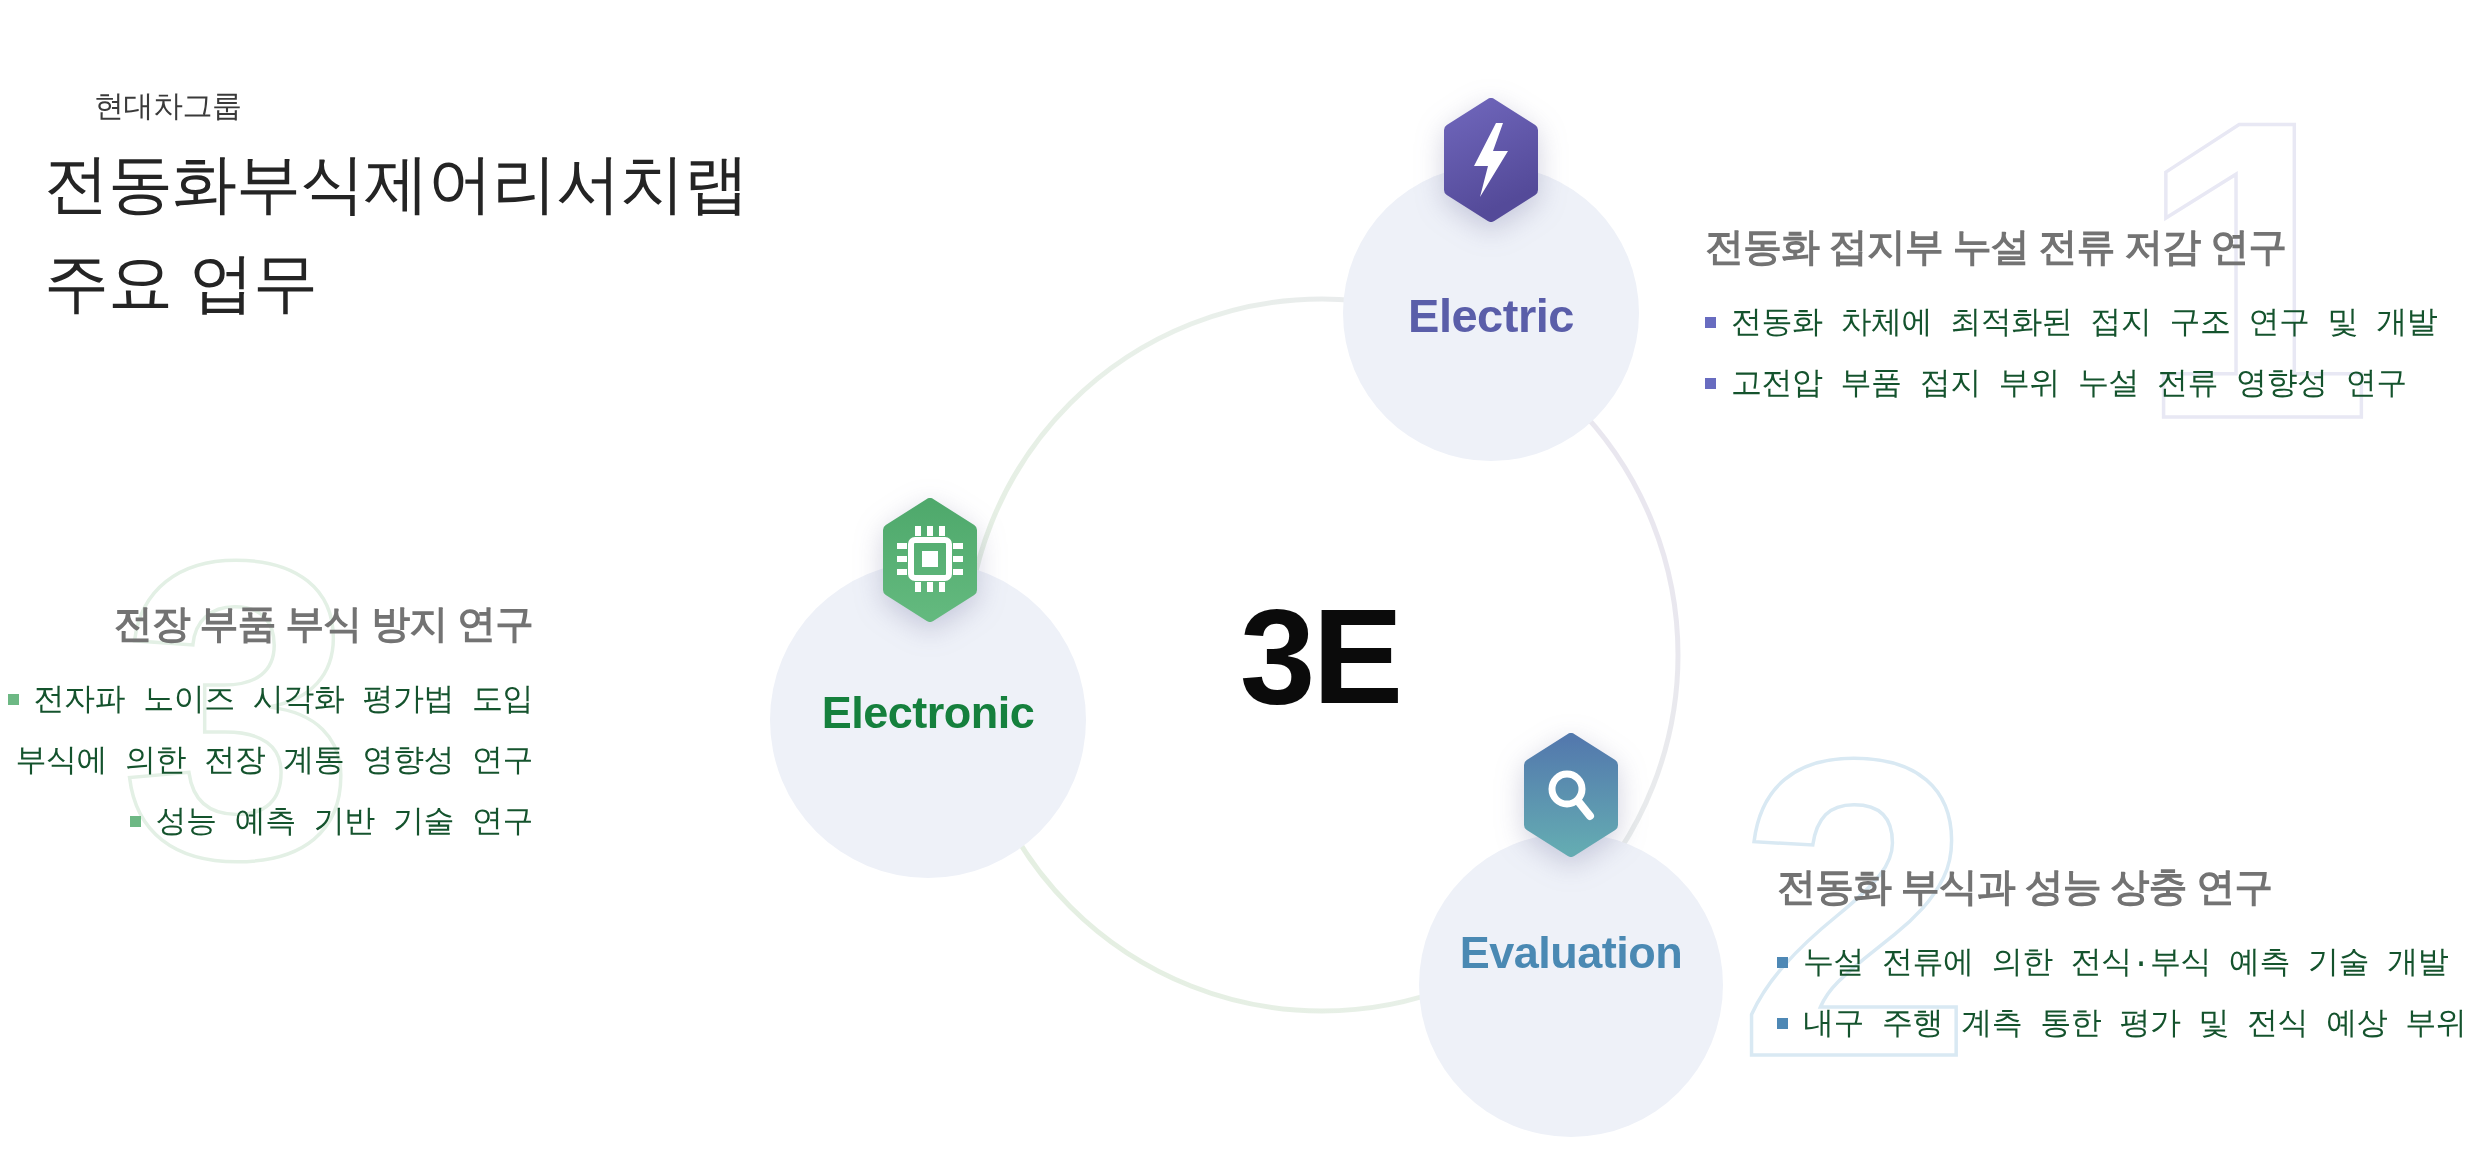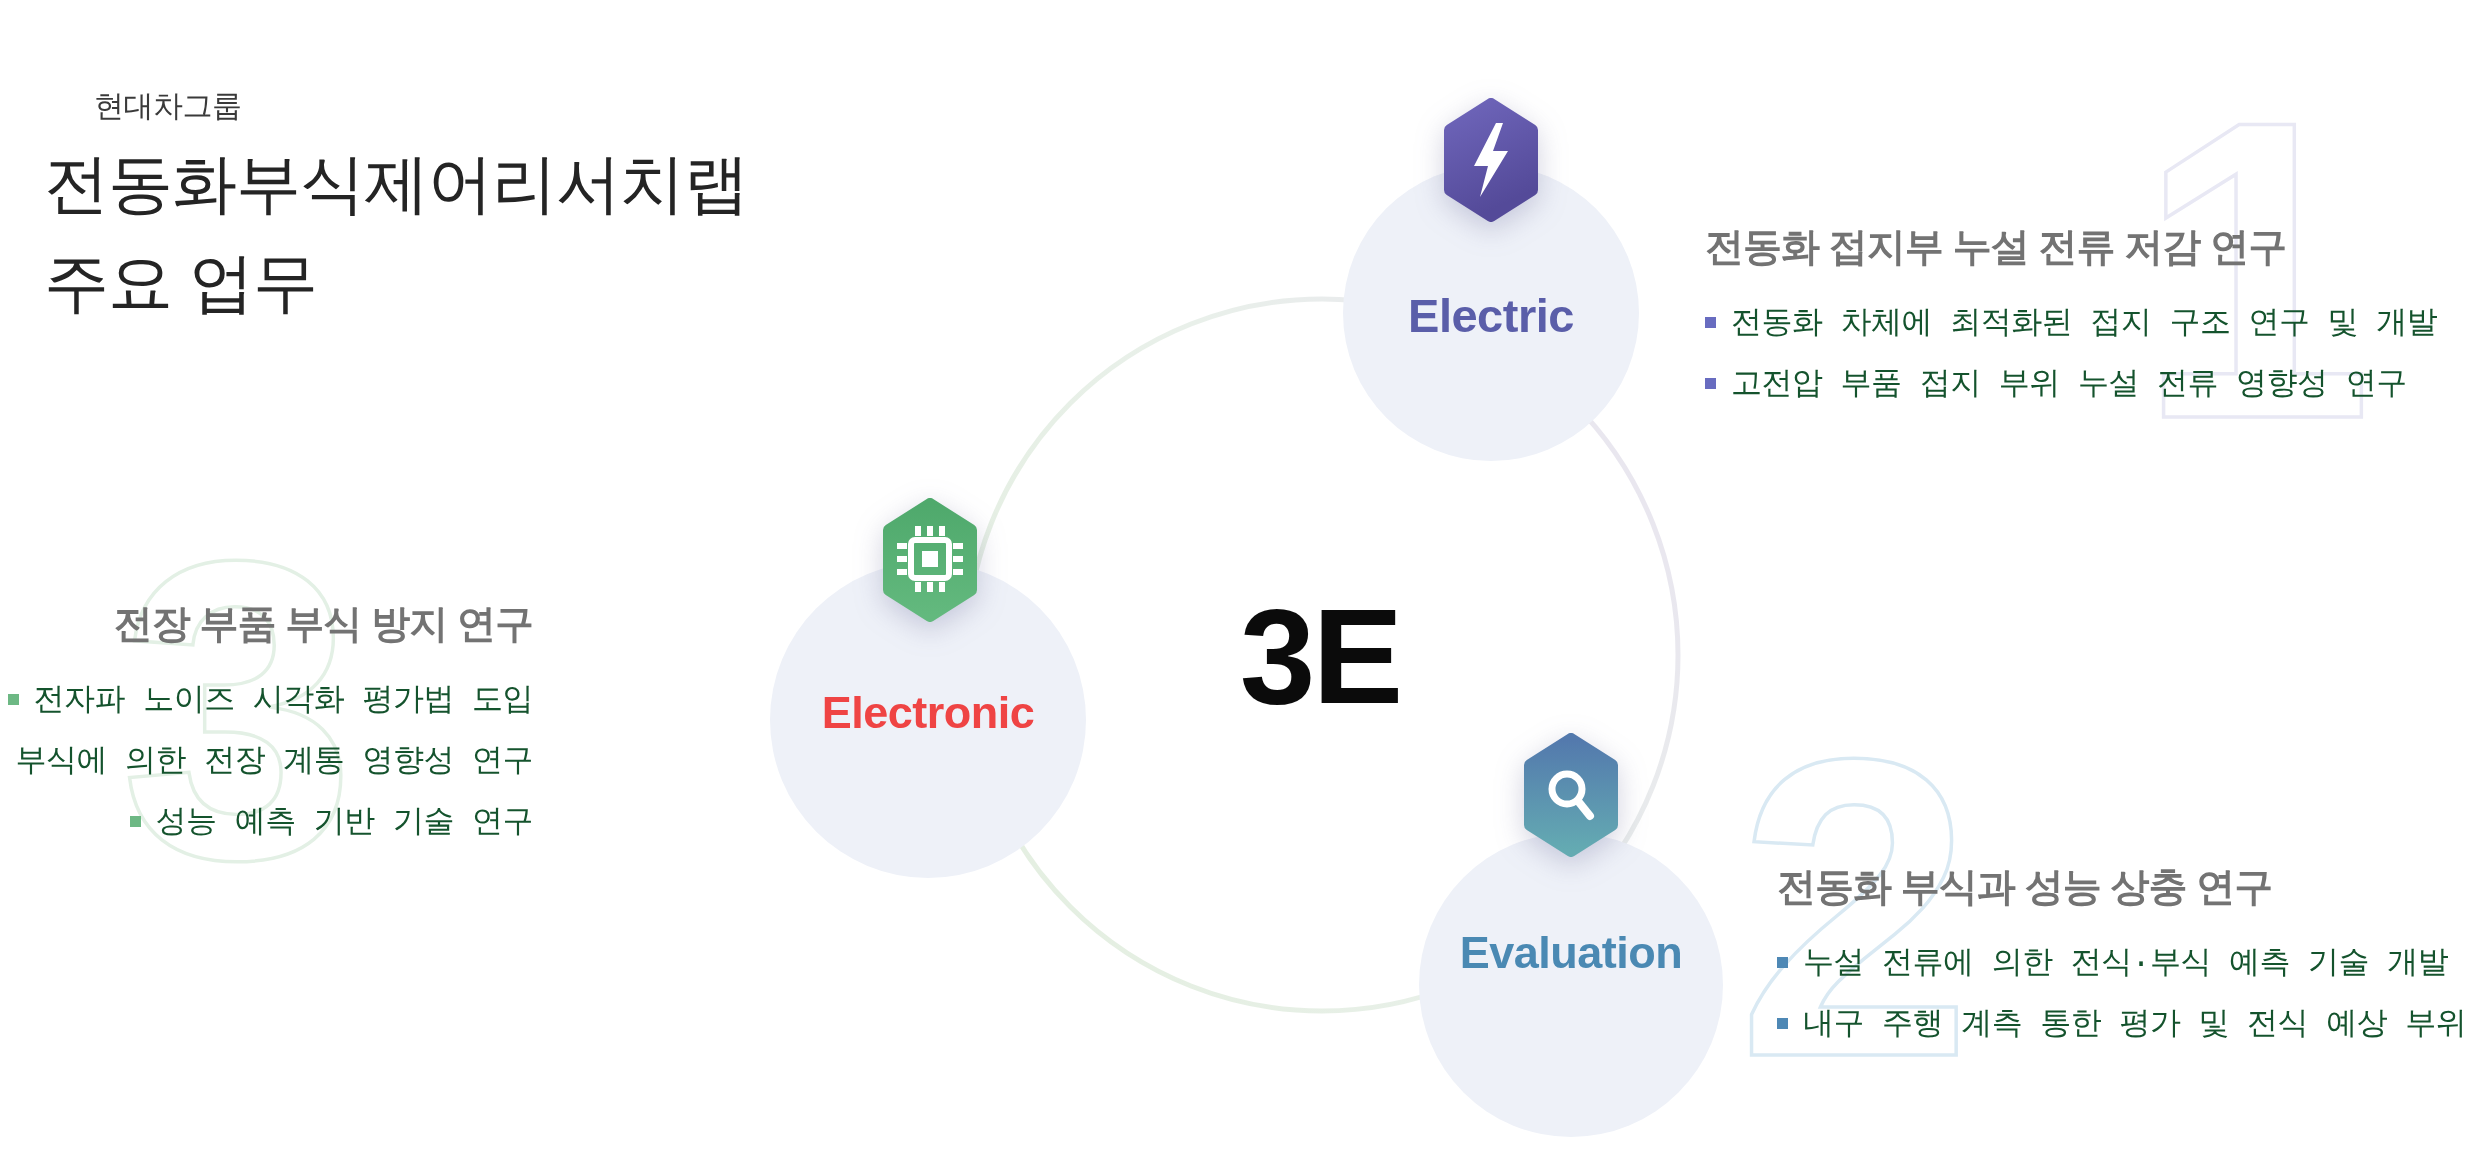--- a/index.html
+++ b/index.html
@@ -22,21 +22,21 @@
   .circle-electronic{left:770px;top:562px;width:316px;height:316px;}
   .circle-evaluation{left:1419px;top:833px;width:304px;height:304px;}
   
   .hex{position:absolute;filter:drop-shadow(0 8px 14px rgba(90,90,140,.28));}
   .hex-electric{left:1438px;top:96px;}
   .hex-electronic{left:877px;top:496px;}
   .hex-evaluation{left:1518px;top:731px;}
   
   .circle-label{position:absolute;text-align:center;font-weight:bold;letter-spacing:-0.5px;}
   .label-electric{left:1343px;top:288px;width:296px;font-size:47px;color:#5a5ea9;}
-  .label-electronic{left:770px;top:687px;width:316px;font-size:45px;color:#ef4444;}
+  .label-electronic{left:770px;top:687px;width:316px;font-size:45px;color:#15803d;}
   .label-evaluation{left:1419px;top:927px;width:304px;font-size:45px;color:#4a89b3;}
   
   .center-label{position:absolute;left:1210px;top:570px;width:220px;text-align:center;
     font-size:136px;font-weight:bold;color:#0b0b0b;letter-spacing:-3px;margin-top:8px;}
   
   .info-block{position:absolute;}
   .info-title{font-size:39px;font-weight:bold;color:#737373;letter-spacing:-1px;margin:0 0 27px 0;white-space:nowrap;}
   .bullet-row{display:flex;align-items:center;gap:15px;margin-bottom:19px;white-space:nowrap;}
   .bullet-sq{width:11px;height:11px;flex:0 0 11px;}
   .bullet-text{font-size:31px;color:#14532d;letter-spacing:-0.5px;font-family:Liberation Mono, monospace;}

